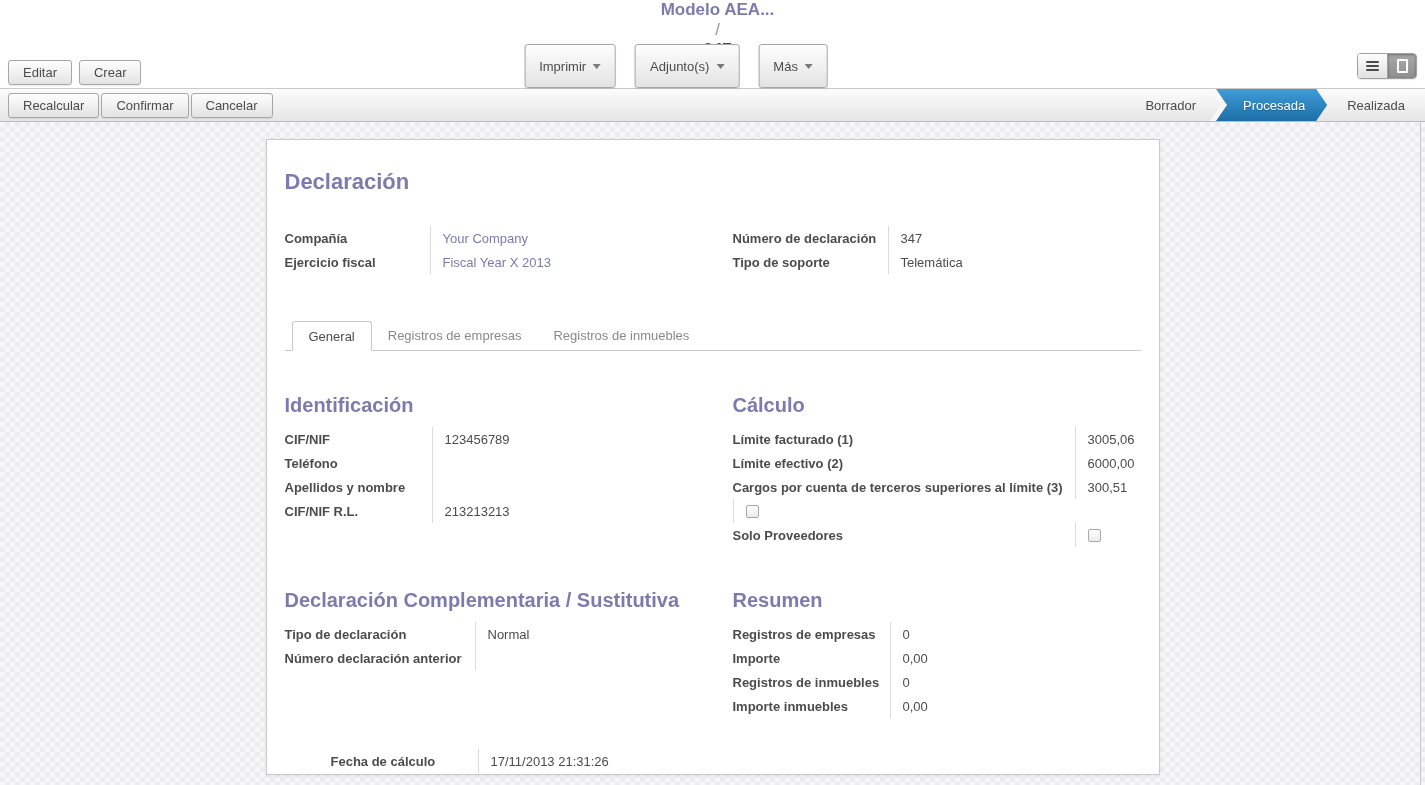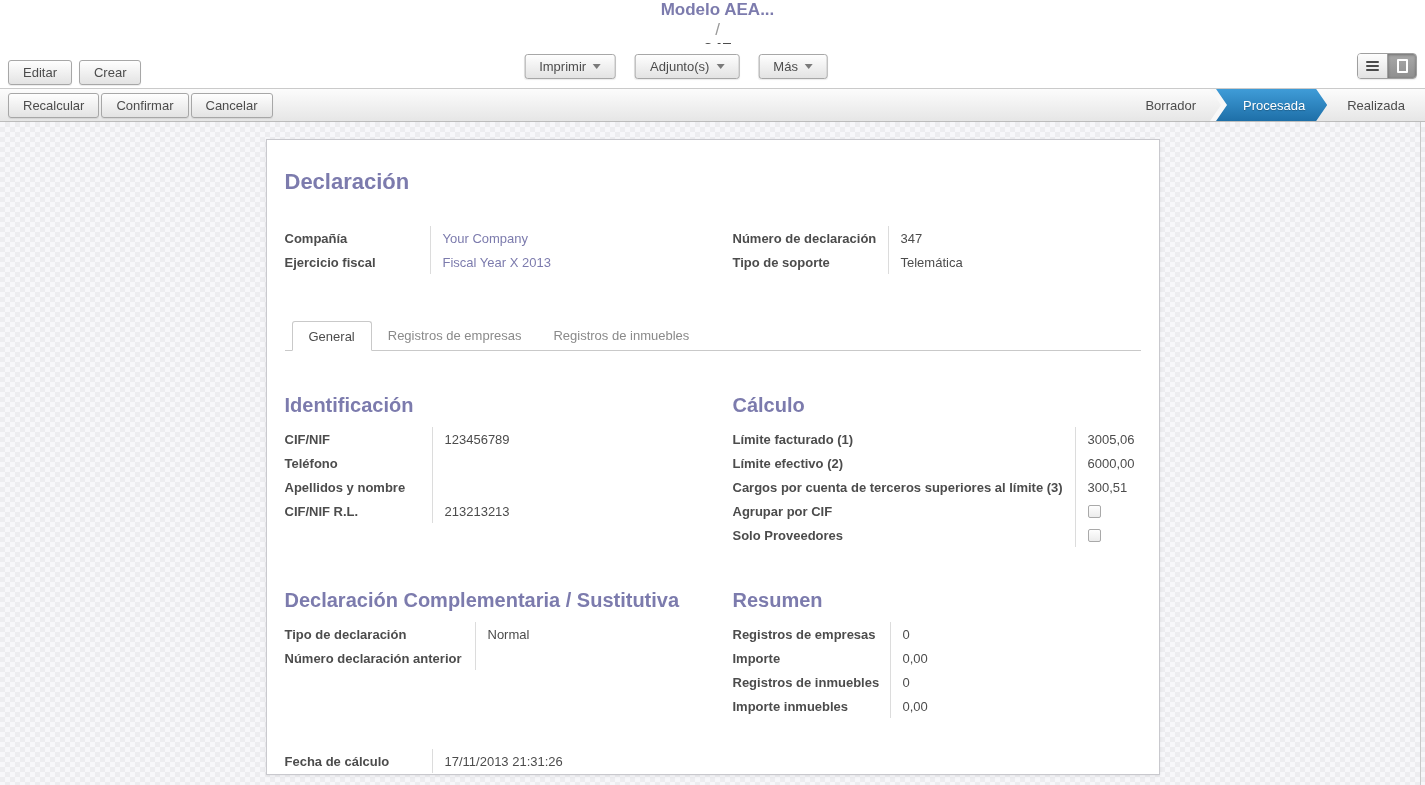--- a/index.html
+++ b/index.html
@@ -9,21 +9,21 @@
   .app { width:1425px; height:785px; position:relative; }
 
   
   .row-breadcrumb { height:44px; display:flex; align-items:center; padding-left:10px; background:#fff;flex-direction:column; }
   .bc-parent { color:#7c7bad; font-weight:bold; font-size:17px; cursor:pointer; }
   .bc-sep { color:#999; font-size:17px; margin:0 7px; }
   .bc-current { color:#4c4c4c; font-weight:bold; font-size:17px; }
 
   .row-toolbar { height:44px; display:flex; align-items:center; position:relative; background:#fff; padding:0 8px; }
   .tb-left { display:flex; gap:7px;margin-top:12px; }
-  .tb-center { position:absolute; left:50%; top:0; height:100%; transform:translateX(-62%); display:flex; align-items:center; gap:19px; }
+  .tb-center { position:absolute; left:50%; top:0; height:100%; transform:translateX(-62%); display:flex; gap:19px; }
   .tb-right { margin-left:auto; display:flex; align-items:center; }
 
   .btn {
     display:inline-flex; align-items:center; justify-content:center;
     padding:4px 14px; font-size:13px; color:#4c4c4c;
     background:linear-gradient(#fefefe,#e3e3e3);
     border:1px solid #a7a7a7; border-radius:3px;
     box-shadow:0 1px 1px rgba(0,0,0,.08);
     cursor:pointer; white-space:nowrap;
   }
@@ -89,21 +89,21 @@
   .g-calc .fval           { flex:0 0 66px; }
 
   .header-group { margin-top:31px; }
 
   .tabbar { margin-top:47px; border-bottom:1px solid #c9c9c9; display:flex; padding-left:7px; }
   .tab { padding:7px 16px 6px; font-size:13px; color:#8a8a8a; cursor:pointer; margin-bottom:-1px; }
   .tab.active { background:#fff; color:#4c4c4c; border:1px solid #c9c9c9; border-bottom:1px solid #fff; border-radius:3px 3px 0 0; }
 
   .sections-1 { margin-top:43px; }
   .sections-2 { margin-top:42px; }
-  .footer-field { margin-top:31px; width:50%; }
+  .footer-field { margin-top:31px; width:50%;margin-left:46px; }
 
   .cb { display:inline-block; width:13px; height:13px; border:1px solid #a9a9a9; border-radius:2px;
     background:linear-gradient(#fefefe,#ececec); cursor:pointer; }
 </style>
 </head>
 <body>
 
 <div class="app">
 
   <div class="row-breadcrumb">
@@ -225,21 +225,20 @@
           </div>
           <div class="frow">
             <span class="flabel">Límite efectivo (2)</span>
             <span class="fval">6000,00</span>
           </div>
           <div class="frow">
             <span class="flabel">Cargos por cuenta de terceros superiores al límite (3)</span>
             <span class="fval">300,51</span>
           </div>
           <div class="frow">
-            <span class="flabel">Agrupar por CIF</span>
             <span class="fval">
                 <span class="cb"></span>
               </span>
           </div>
           <div class="frow">
             <span class="flabel">Solo Proveedores</span>
             <span class="fval">
                 <span class="cb"></span>
               </span>
           </div>

